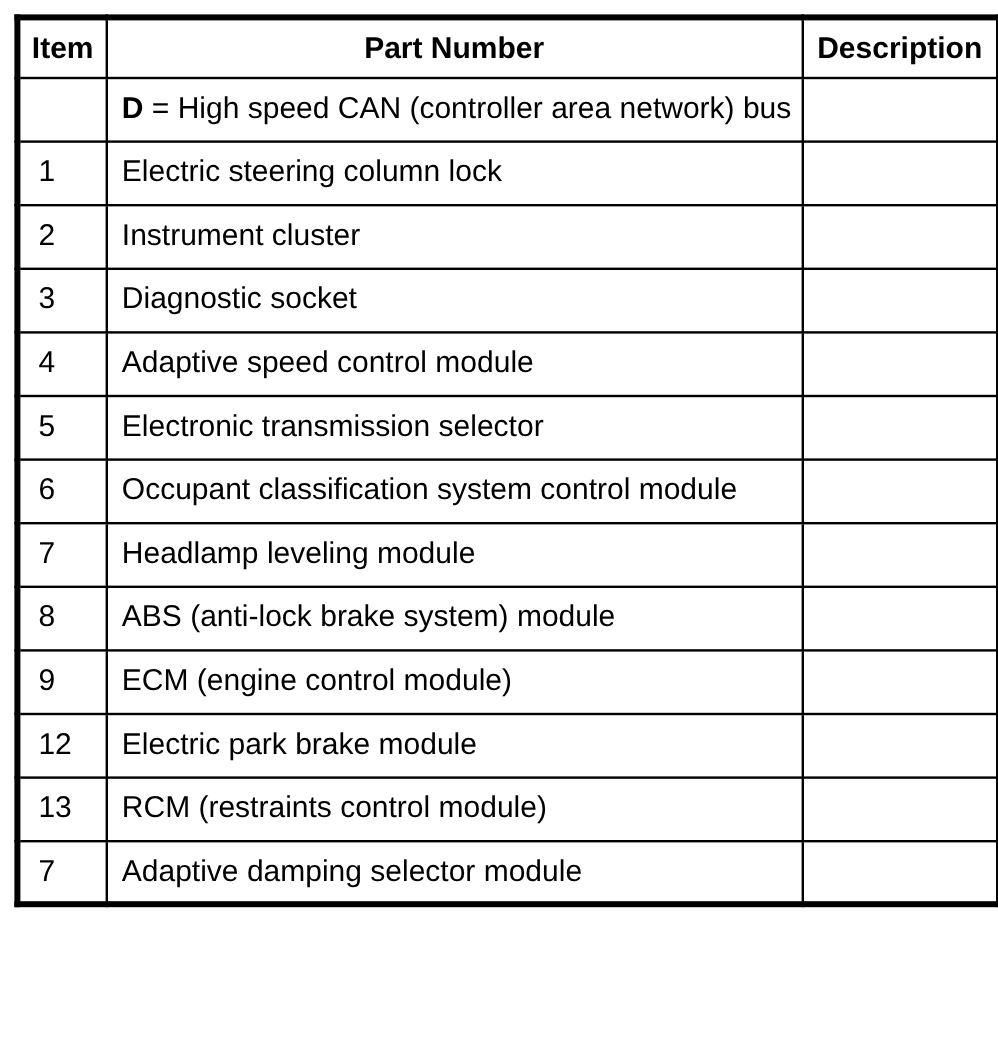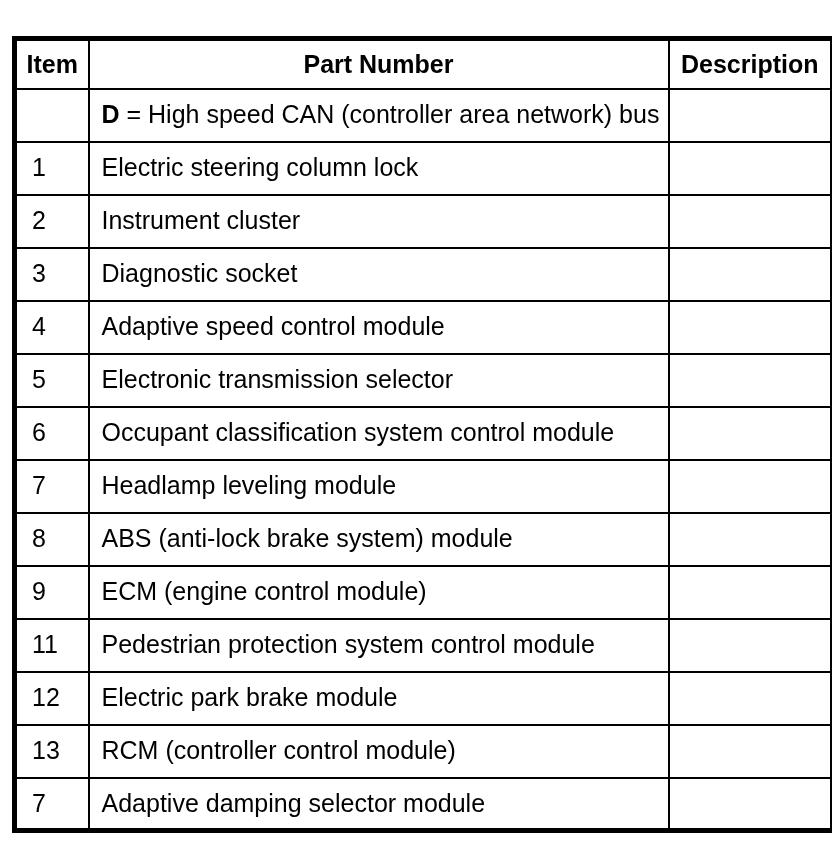--- a/index.html
+++ b/index.html
@@ -9,21 +9,20 @@
   }
   body {
     width: 832px;
     height: 868px;
     font-family: "Liberation Sans", sans-serif;
     color: #000000;
     box-sizing: border-box;
   }
   .page {
     padding: 12px;
-    margin-top: 24px;
   }
   table.parts-table {
     border-collapse: collapse;
     table-layout: fixed;
     width: 818px;
     background: #ffffff;
     border: 5px solid #000000;
   }
   table.parts-table th,
   table.parts-table td {
@@ -132,35 +131,30 @@
     <td class="cell-desc"></td>
   </tr>
 
   <tr>
     <td class="cell-item">9</td>
     <td class="cell-part">ECM (engine control module)</td>
     <td class="cell-desc"></td>
   </tr>
 
 
-  <tr>
-    <td class="cell-item">11</td>
-    <td class="cell-part">Pedestrian protection system control module</td>
-    <td class="cell-desc"></td>
-  </tr>
 
   <tr>
     <td class="cell-item">12</td>
     <td class="cell-part">Electric park brake module</td>
     <td class="cell-desc"></td>
   </tr>
 
   <tr>
     <td class="cell-item">13</td>
-    <td class="cell-part">RCM (controller control module)</td>
+    <td class="cell-part">RCM (restraints control module)</td>
     <td class="cell-desc"></td>
   </tr>
 
   <tr>
     <td class="cell-item">7</td>
     <td class="cell-part">Adaptive damping selector module</td>
     <td class="cell-desc"></td>
   </tr>
 </tbody>
   </table>

